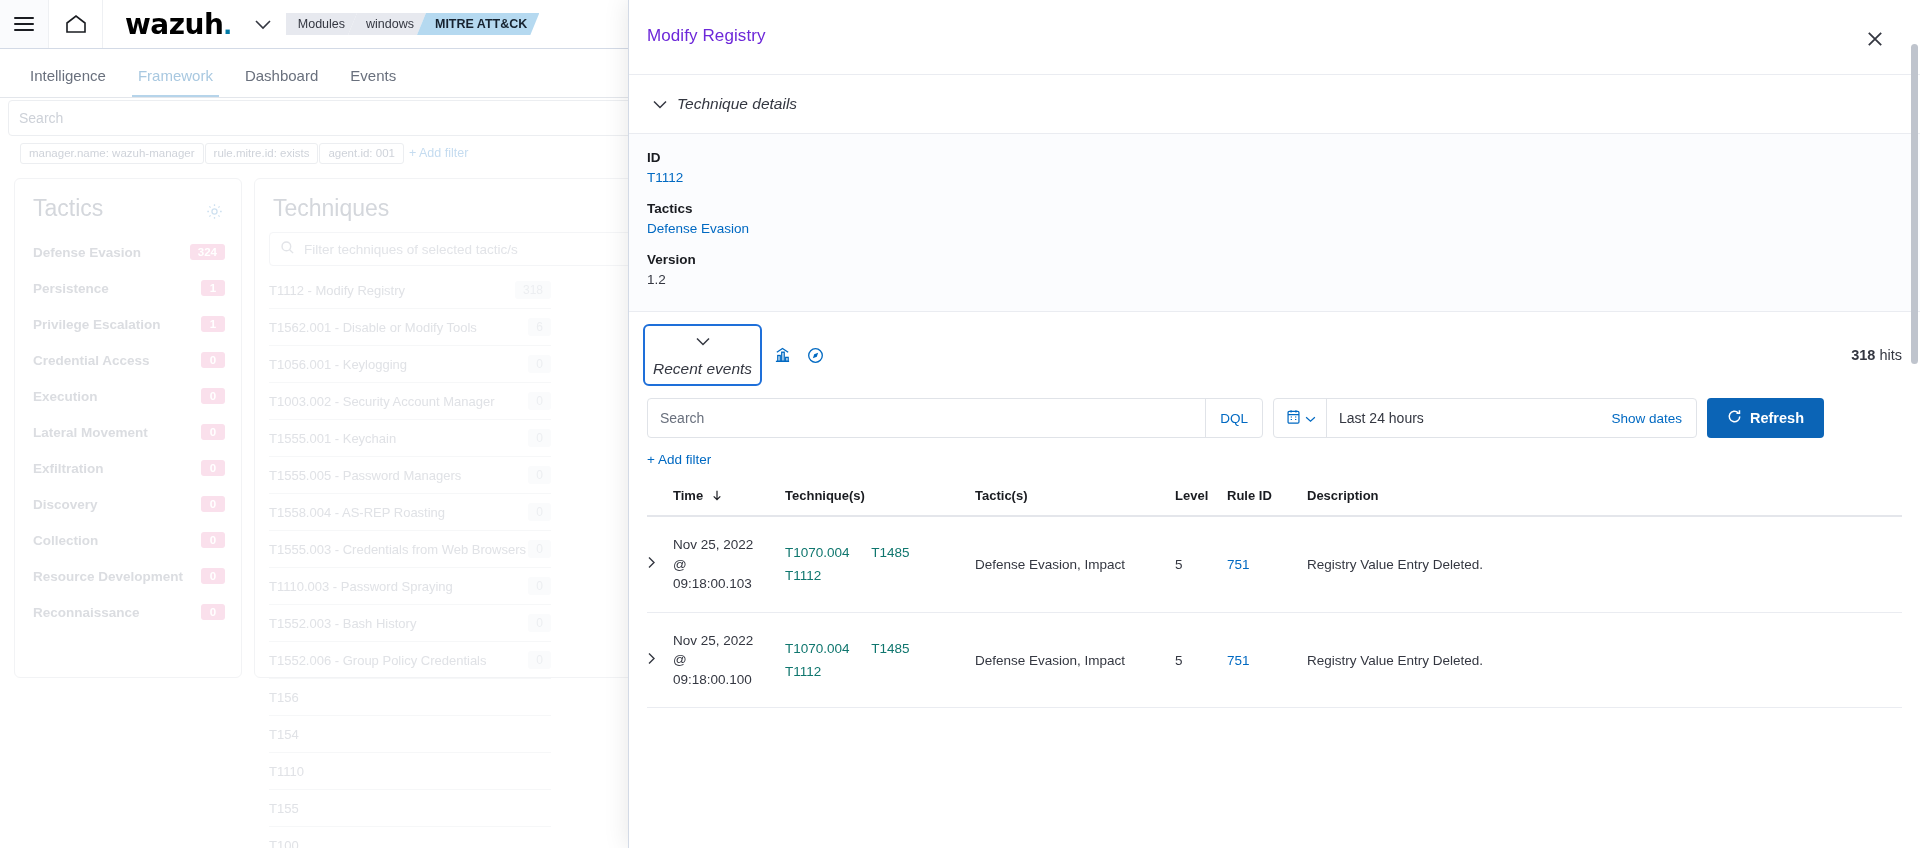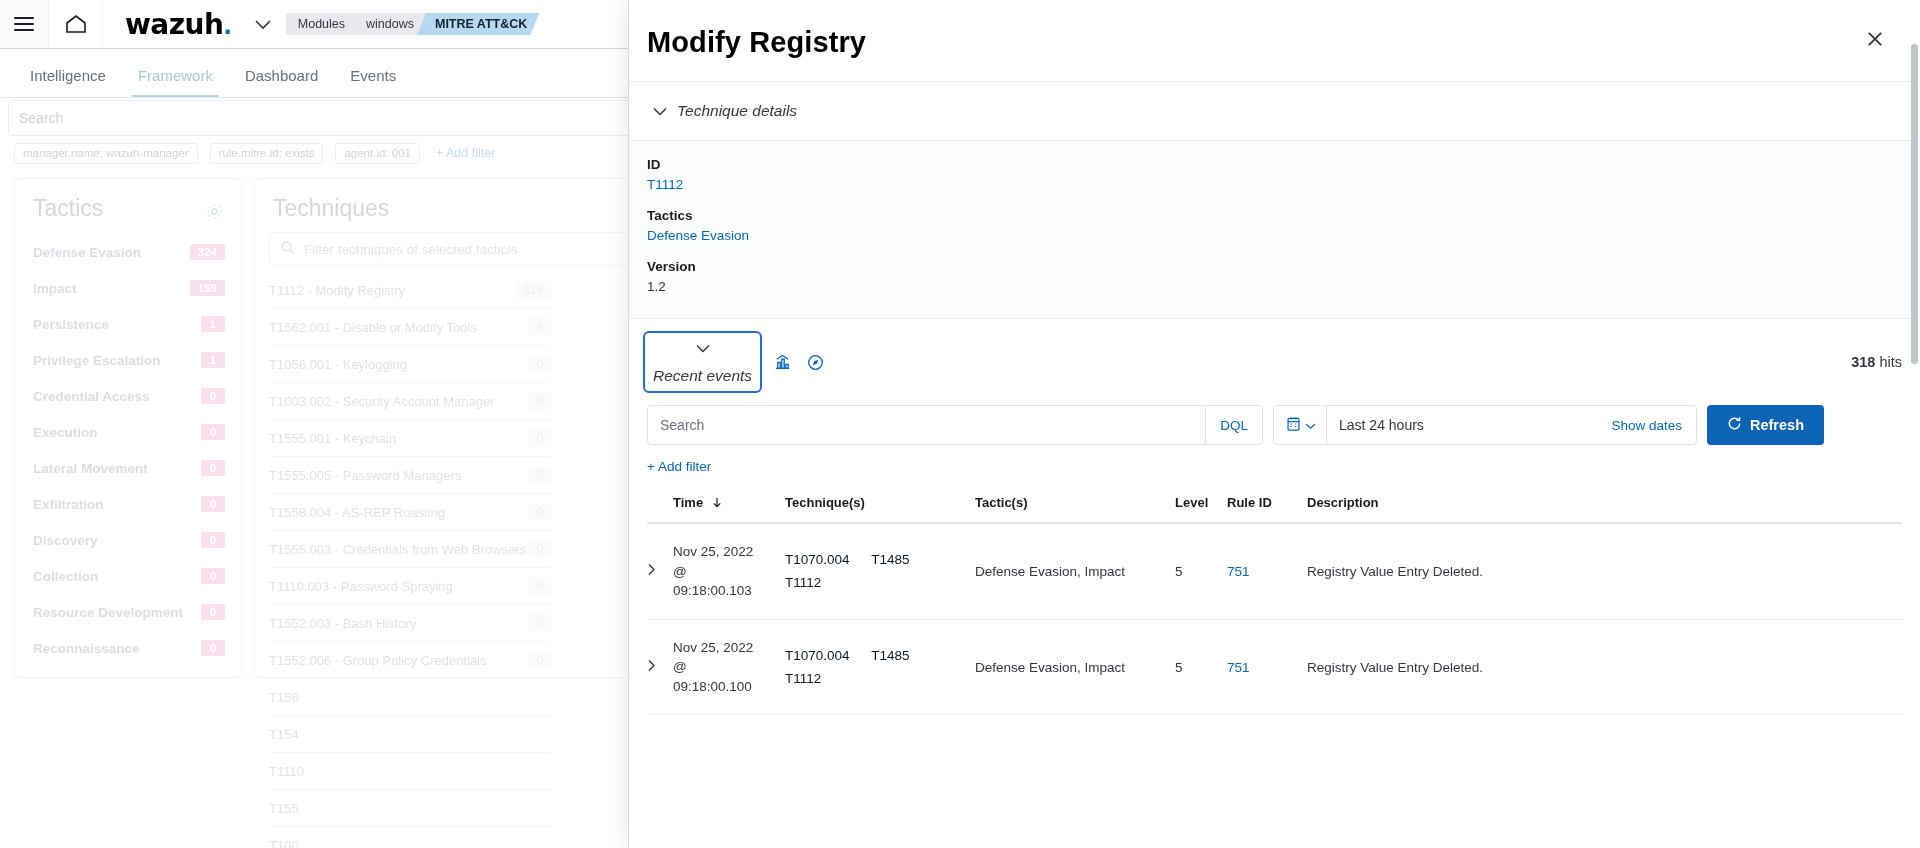--- a/index.html
+++ b/index.html
@@ -78,22 +78,22 @@
 
   
   .kq-bar {
     position: absolute; top: 100px; left: 8px; width: 1904px; height: 36px;
     border: 1px solid #eceef1; border-radius: 4px; display: flex; align-items: center;
     padding-left: 10px; background: #fff;
   }
   .kq-placeholder { font-size: 14px; color: #cdd1d8; }
 
   .filter-row {
-    position: absolute; top: 142px; left: 14px; width: 900px; height: 22px;
-    display: flex; align-items: center; gap: 12px;
+    position: absolute; top: 142px; left: 20px; width: 900px; height: 22px;
+    display: flex; align-items: center; gap: 1px;
   }
   .filter-pill {
     border: 1px solid #eceef1; border-radius: 3px; padding: 2px 8px;
     font-size: 11.5px; color: #cfd3da; background: #fff; height: 21px;
     display: flex; align-items: center;
   }
   .add-filter { font-size: 12.5px; color: #c5dcf0; margin-left: 4px; }
 
   
   .panel {
@@ -137,21 +137,21 @@
     position: absolute; top: 0; right: 0; width: 1292px; height: 848px;
     background: #fff; border-left: 1px solid #d3dae6;
     box-shadow: 0 0 24px rgba(0,0,0,0.10);
     display: flex; flex-direction: column;
   }
   .flyout-header {
     padding: 26px 32px 22px 18px; border-bottom: 1px solid #eaecf1;
     display: flex; align-items: flex-start; justify-content: space-between;
     flex: 0 0 auto;
   }
-  .flyout-title { font-size: 29px; font-weight: 700; color: #000000; letter-spacing: 0.1px; }
+  .flyout-title { font-size: 17px; font-weight: 400; color: #6d28d9; letter-spacing: 0.1px; }
   .close-btn {
     background: none; border: none; cursor: pointer; padding: 4px; line-height: 0; color: #343741;
   }
 
   .accordion-bar {
     padding: 16px 18px; border-bottom: 1px solid #eaecf1; display: flex; align-items: center;
     flex: 0 0 auto;
   }
   .acc-toggle {
     display: flex; align-items: center; gap: 10px; background: none; border: none;
@@ -227,21 +227,21 @@
     border-bottom: 1px solid #eaecf1;
   }
   .c-exp { width: 26px; }
   .c-time { width: 112px; }
   .c-tech { width: 190px; }
   .c-tac { width: 200px; }
   .c-lvl { width: 52px; }
   .c-rule { width: 80px; margin-top: 48px; }
   .exp-arrow { cursor: pointer; color: #343741; line-height: 0; display:inline-block; }
   .time-cell { line-height: 1.45; }
-  .tlink { color: #0f172a; cursor: pointer; margin-right: 18px; display: inline-block; }
+  .tlink { color: #0f766e; cursor: pointer; margin-right: 18px; display: inline-block; }
   .tlink.block { display: block; margin-top: 8px; }
   .rule-link { color: #0069c2; cursor: pointer; }
 
   .scrollbar-track {
     position: absolute; right: 2px; top: 40px; width: 7px; height: 760px;
     background: transparent;
   }
   .scrollbar-thumb {
     position: absolute; right: 2px; top: 44px; width: 7px; height: 320px;
     background: #bfc4cd; border-radius: 4px;
@@ -306,24 +306,20 @@
     <span class="gear-icon">
       <svg width="17" height="17" viewBox="0 0 20 20" fill="none" stroke="#cfe1f0" stroke-width="1.5">
         <circle cx="10" cy="10" r="3"></circle>
         <path d="M10 1.5v2M10 16.5v2M1.5 10h2M16.5 10h2M4 4l1.4 1.4M14.6 14.6L16 16M16 4l-1.4 1.4M5.4 14.6L4 16"></path>
       </svg>
     </span>
     <div style="margin-top:12px;">
       <div class="tactic-row">
         <span class="tactic-name">Defense Evasion</span>
         <span class="tactic-count">324</span>
-      </div>
-      <div class="tactic-row">
-        <span class="tactic-name">Impact</span>
-        <span class="tactic-count">159</span>
       </div>
       <div class="tactic-row">
         <span class="tactic-name">Persistence</span>
         <span class="tactic-count">1</span>
       </div>
       <div class="tactic-row">
         <span class="tactic-name">Privilege Escalation</span>
         <span class="tactic-count">1</span>
       </div>
       <div class="tactic-row">

